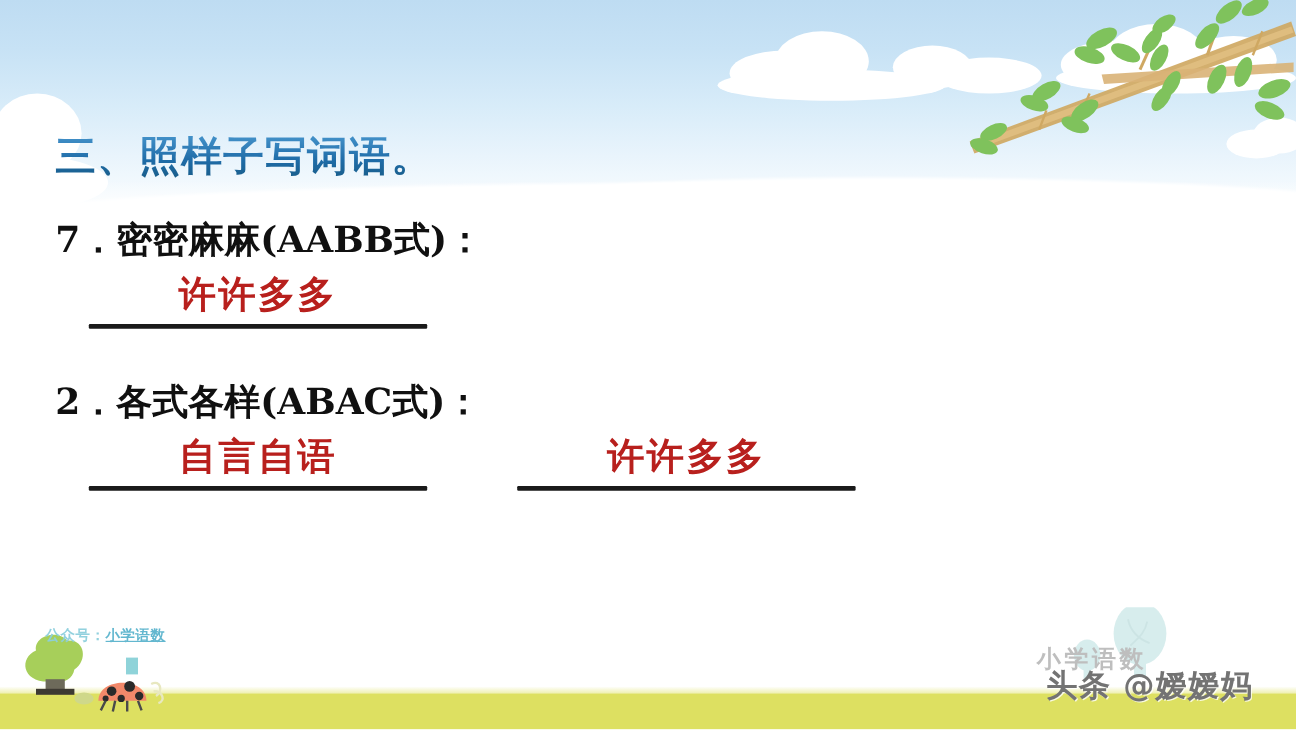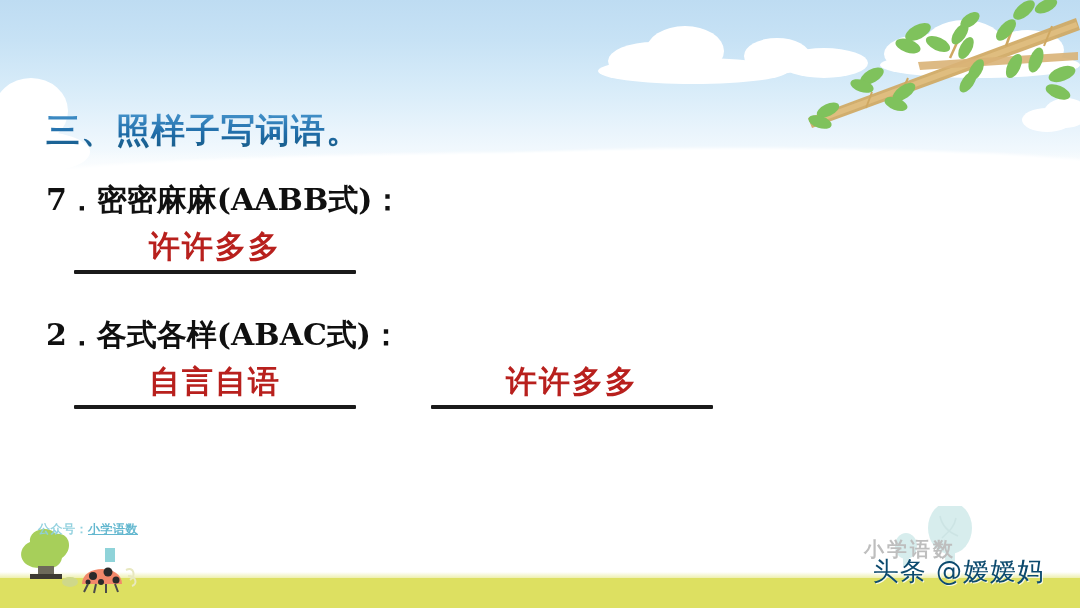--- a/index.html
+++ b/index.html
@@ -215,22 +215,22 @@
     font-family: "DejaVu Sans", "Liberation Sans", sans-serif;
     letter-spacing: 3px;
     white-space: nowrap;
   }
 
   .wm-right {
     position: absolute;
     right: 36px;
     top: 554px;
     font-size: 26px;
-    font-weight: 400;
-    color: #0c4a6e;
+    font-weight: 700;
+    color: #737373;
     font-family: "DejaVu Sans", "Liberation Sans", sans-serif;
     letter-spacing: 1px;
     white-space: nowrap;
     text-shadow: 1px 1px 0 rgba(255,255,255,.8);
   }
 </style>
 </head>
 <body>
 
 <div id="slide">

